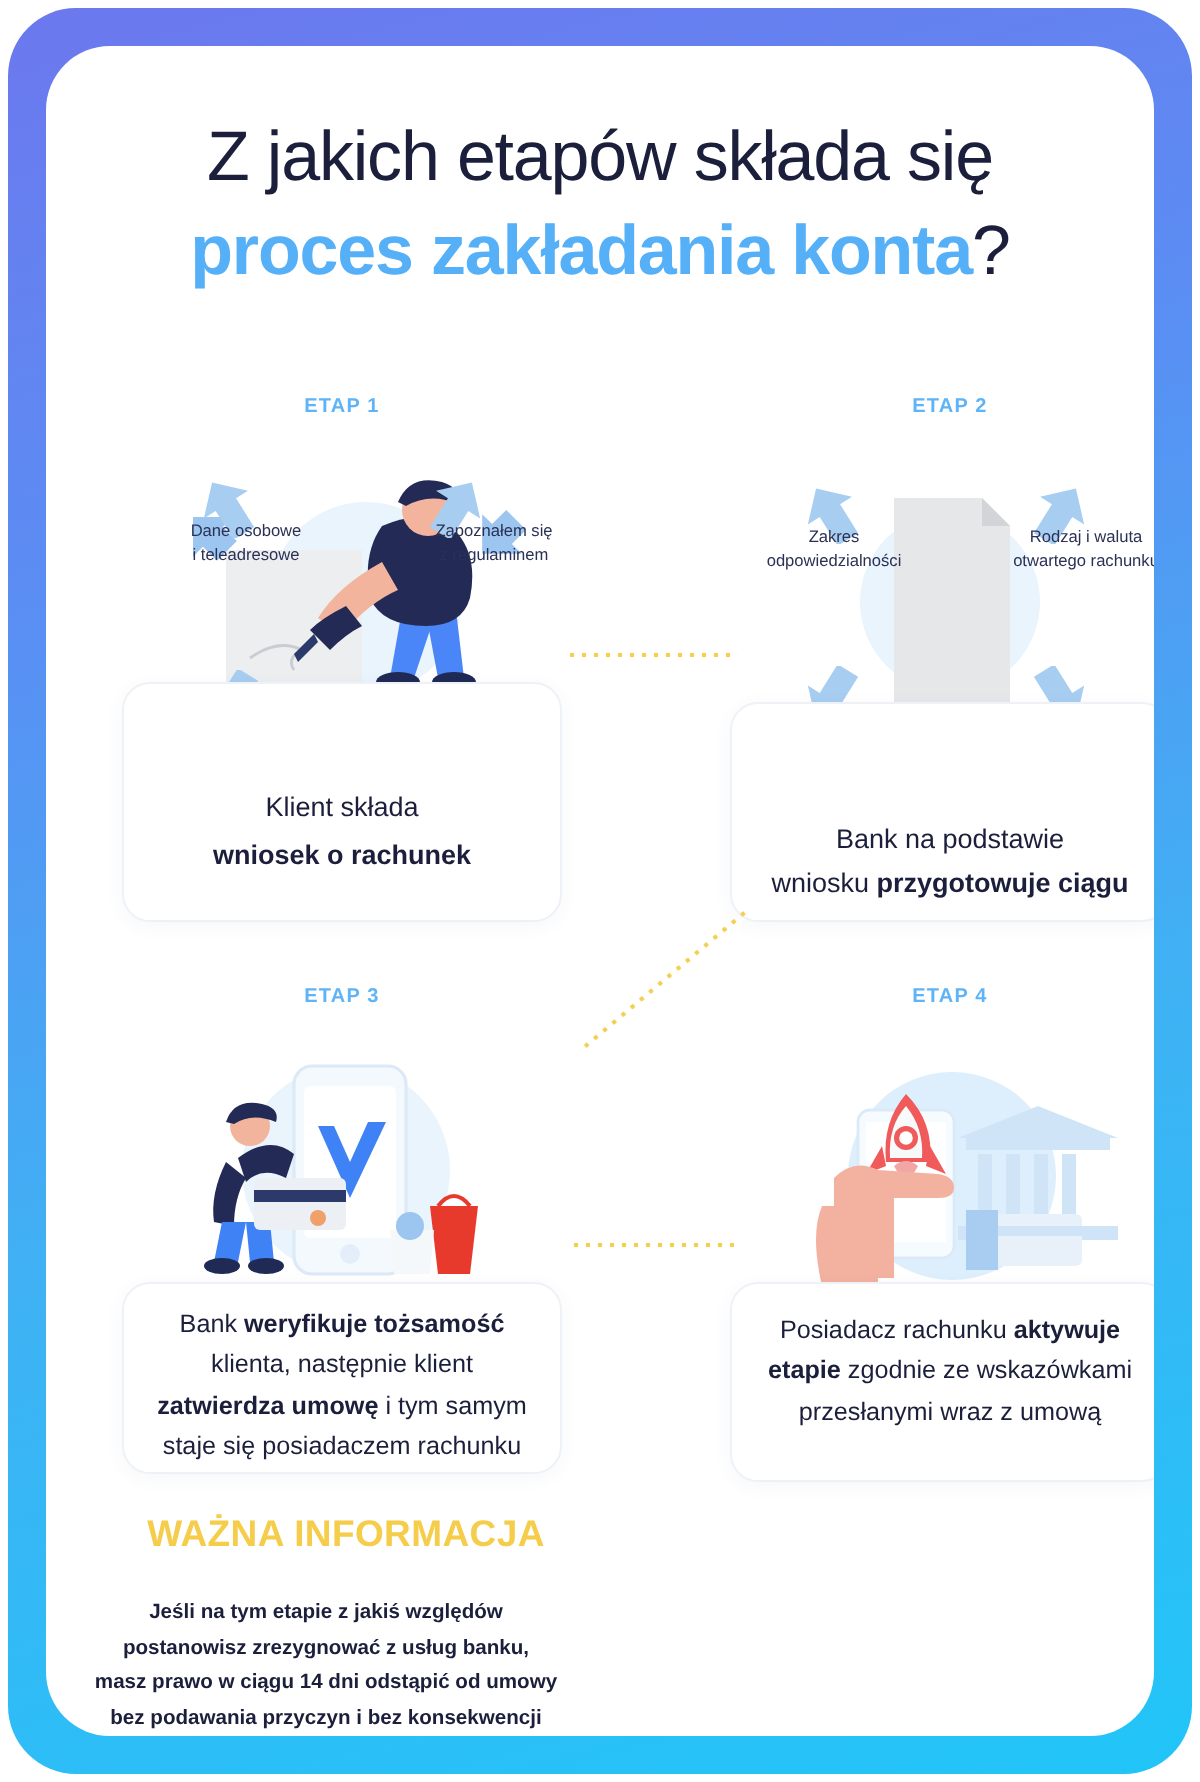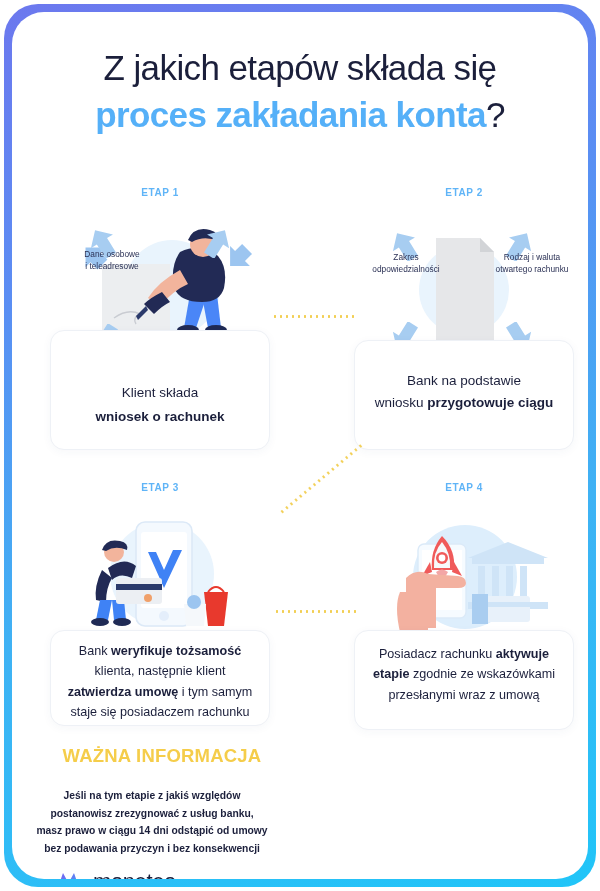--- a/index.html
+++ b/index.html
@@ -6,21 +6,21 @@
   html, body {
     width: 600px; height: 891px;
     background: #ffffff;
     font-family: "Liberation Sans", sans-serif;
     overflow: hidden;
   }
   .frame {
     position: absolute; left: 4px; top: 4px;
     width: 592px; height: 883px;
     border-radius: 34px;
-    padding: 8px;
+    padding: 19px;
     background: linear-gradient(165deg, #6c78ee 0%, #5b8df3 28%, #3fb2f4 62%, #21c5f8 100%);
   }
   .frame-inner {
     width: 100%; height: 100%;
     background: #ffffff;
     border-radius: 32px;
     position: relative;
     overflow: hidden;
   }
 
@@ -171,20 +171,24 @@
   </svg>
 
   <svg class="arrow" style="left:80px; top:312px;" width="26" height="30" viewBox="0 0 26 30">
     <path d="M13 30 L0 17 H7 V0 H19 V17 H26 Z" fill="#a7cdf1" transform="rotate(32 13 15)"></path>
   </svg>
 
   <div class="cap" style="left:52px; top:200px; width:96px;">
     <div style="white-space:pre-line">Dane osobowe
 i teleadresowe</div>
   </div>
+  <div class="cap" style="left:176px; top:200px; width:96px;">
+    <div style="white-space:pre-line">Zapoznałem się
+z regulaminem</div>
+  </div>
   <div class="cap" style="left:42px; top:336px; width:118px;">
     <div style="white-space:pre-line">Oświadczenie na temat
 rezydencji podatkowej</div>
   </div>
 
   <div class="card" style="left:38px; top:318px; width:220px; height:120px;"></div>
   <div class="card-text" style="left:42px; width:212px; top:370px;">
     <div style="font-size:13.5px; font-weight:400;">Klient składa</div>
     <div style="font-size:13.5px; font-weight:700; margin-top:2px;">wniosek o rachunek</div>
   </div>
@@ -224,21 +228,21 @@
   <div class="cap" style="left:344px; top:338px; width:100px;">
     <div style="white-space:pre-line">Wysokość
 oprocentowania</div>
   </div>
   <div class="cap" style="left:470px; top:338px; width:100px;">
     <div style="white-space:pre-line">Wysokość
 prowizji i opłat</div>
   </div>
 
   <div class="card" style="left:342px; top:328px; width:220px; height:110px;"></div>
-  <div class="card-text" style="left:350px; width:204px; top:358px; font-size:13.5px;">
+  <div class="card-text" style="left:350px; width:204px; top:386px; font-size:13.5px;">
     <div>Bank na podstawie</div>
     <div><span>wniosku </span><b>przygotowuje ciągu</b></div>
   </div>
 
   <div class="dots-diag" style="left:268px; top:500px; width:108px; transform:rotate(-40deg);"></div>
 
   <div class="steplabel" style="left:28px; top:470px;">ETAP 3</div>
 
   <div style="position:absolute; left:40px; top:496px; width:218px; height:122px;">
     <svg viewBox="0 0 218 122" width="218" height="122">

